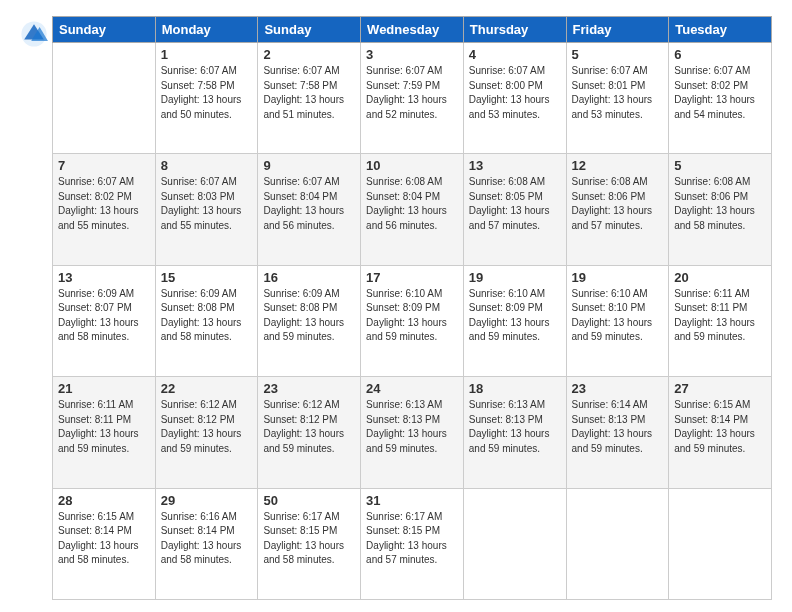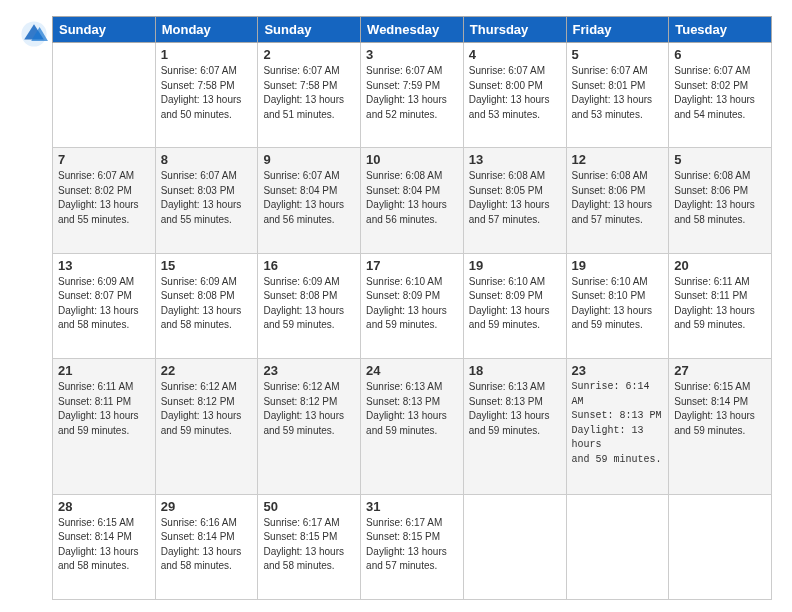--- a/index.html
+++ b/index.html
@@ -317,21 +317,21 @@
           </td>
           <td>
             <span class="day-num">18</span>
             <div class="cell-info" style="white-space: pre-line;">Sunrise: 6:13 AM
 Sunset: 8:13 PM
 Daylight: 13 hours
 and 59 minutes.</div>
           </td>
           <td>
             <span class="day-num">23</span>
-            <div class="cell-info" style="white-space: pre-line; font-family: Liberation Mono, monospace;">Sunrise: 6:14 AM
+            <div class="cell-info" style="white-space: pre-line;">Sunrise: 6:14 AM
 Sunset: 8:13 PM
 Daylight: 13 hours
 and 59 minutes.</div>
           </td>
           <td>
             <span class="day-num">27</span>
             <div class="cell-info" style="white-space: pre-line;">Sunrise: 6:15 AM
 Sunset: 8:14 PM
 Daylight: 13 hours
 and 59 minutes.</div>

